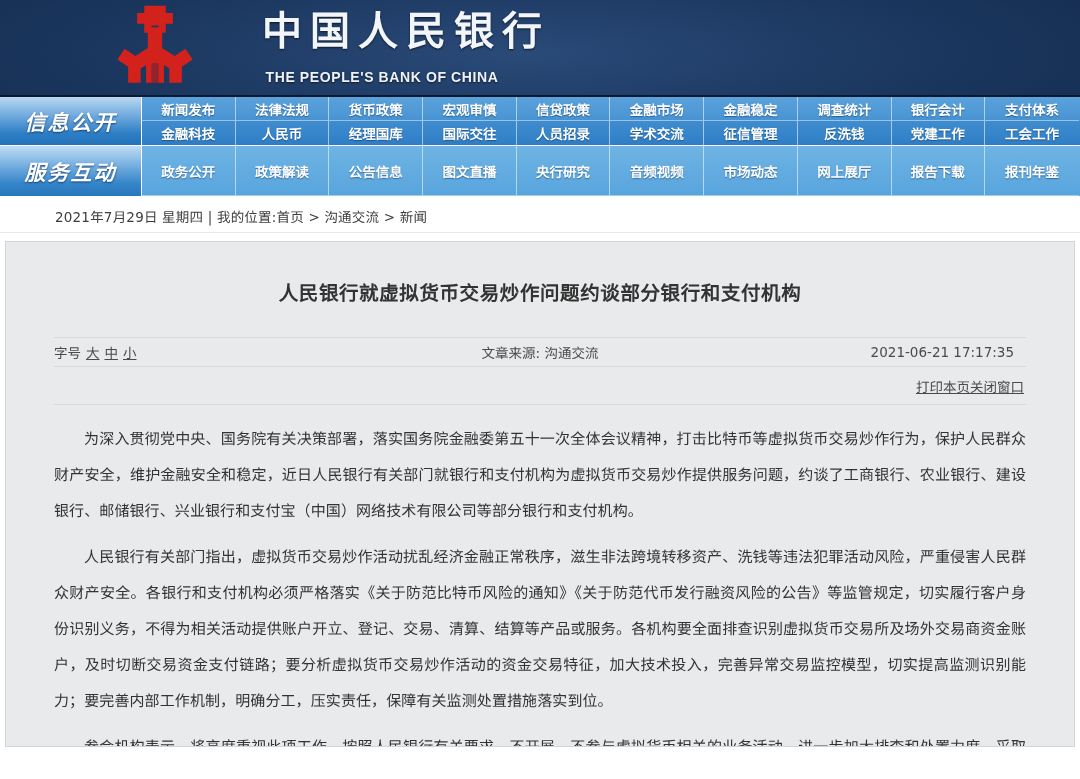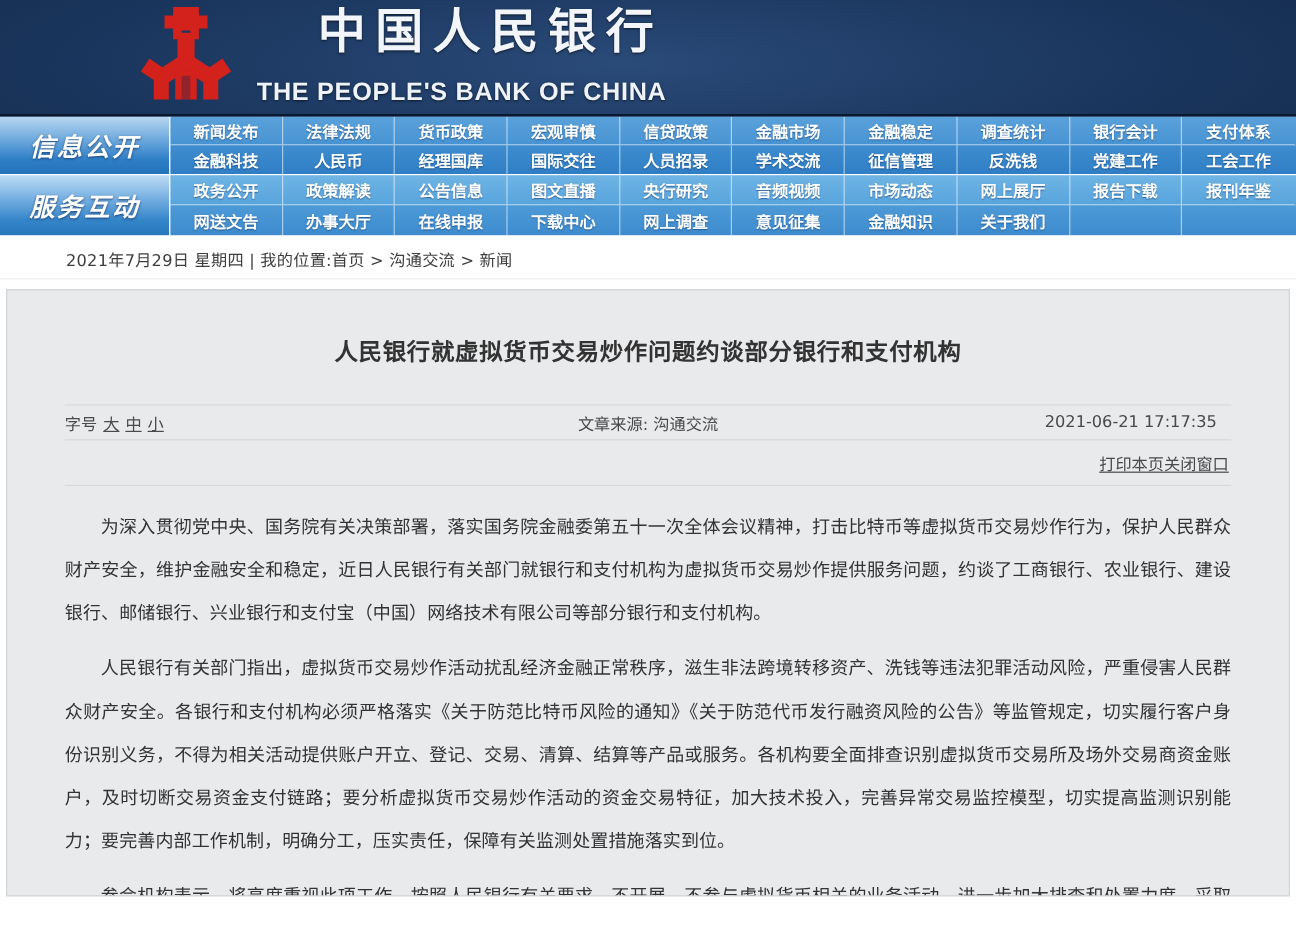--- a/index.html
+++ b/index.html
@@ -50,21 +50,21 @@
     font-weight: 700;
     letter-spacing: 8px;
     color: #f2f6fb;
     text-shadow: 0 1px 2px rgba(0,0,0,.65);
     padding-left: 8px;
     white-space: nowrap;
     margin-left: 40px;
   }
   .logo-en {
     margin-top: 19px;
-    font-size: 21px;
+    font-size: 14px;
     font-weight: 700;
     letter-spacing: 0.6px;
     color: #eef3f9;
     text-shadow: 0 1px 2px rgba(0,0,0,.6);
     white-space: nowrap;
   }
 
   
   .nav-wrap {
     width: 1080px;
@@ -312,32 +312,20 @@
         <div class="nav-cell">政策解读</div>
         <div class="nav-cell">公告信息</div>
         <div class="nav-cell">图文直播</div>
         <div class="nav-cell">央行研究</div>
         <div class="nav-cell">音频视频</div>
         <div class="nav-cell">市场动态</div>
         <div class="nav-cell">网上展厅</div>
         <div class="nav-cell">报告下载</div>
         <div class="nav-cell">报刊年鉴</div>
       </div>
-      <div class="nav-row r4">
-        <div class="nav-cell">网送文告</div>
-        <div class="nav-cell">办事大厅</div>
-        <div class="nav-cell">在线申报</div>
-        <div class="nav-cell">下载中心</div>
-        <div class="nav-cell">网上调查</div>
-        <div class="nav-cell">意见征集</div>
-        <div class="nav-cell">金融知识</div>
-        <div class="nav-cell">关于我们</div>
-        <div class="nav-cell blank"></div>
-        <div class="nav-cell blank"></div>
-      </div>
     </div>
   </div>
 
 </div>
 
 <div class="crumb-bar">
   <span class="crumb-text">2021年7月29日 星期四 | 我的位置:首页 &gt; 沟通交流 &gt; 新闻</span>
 </div>
 
 <div class="page-body">

